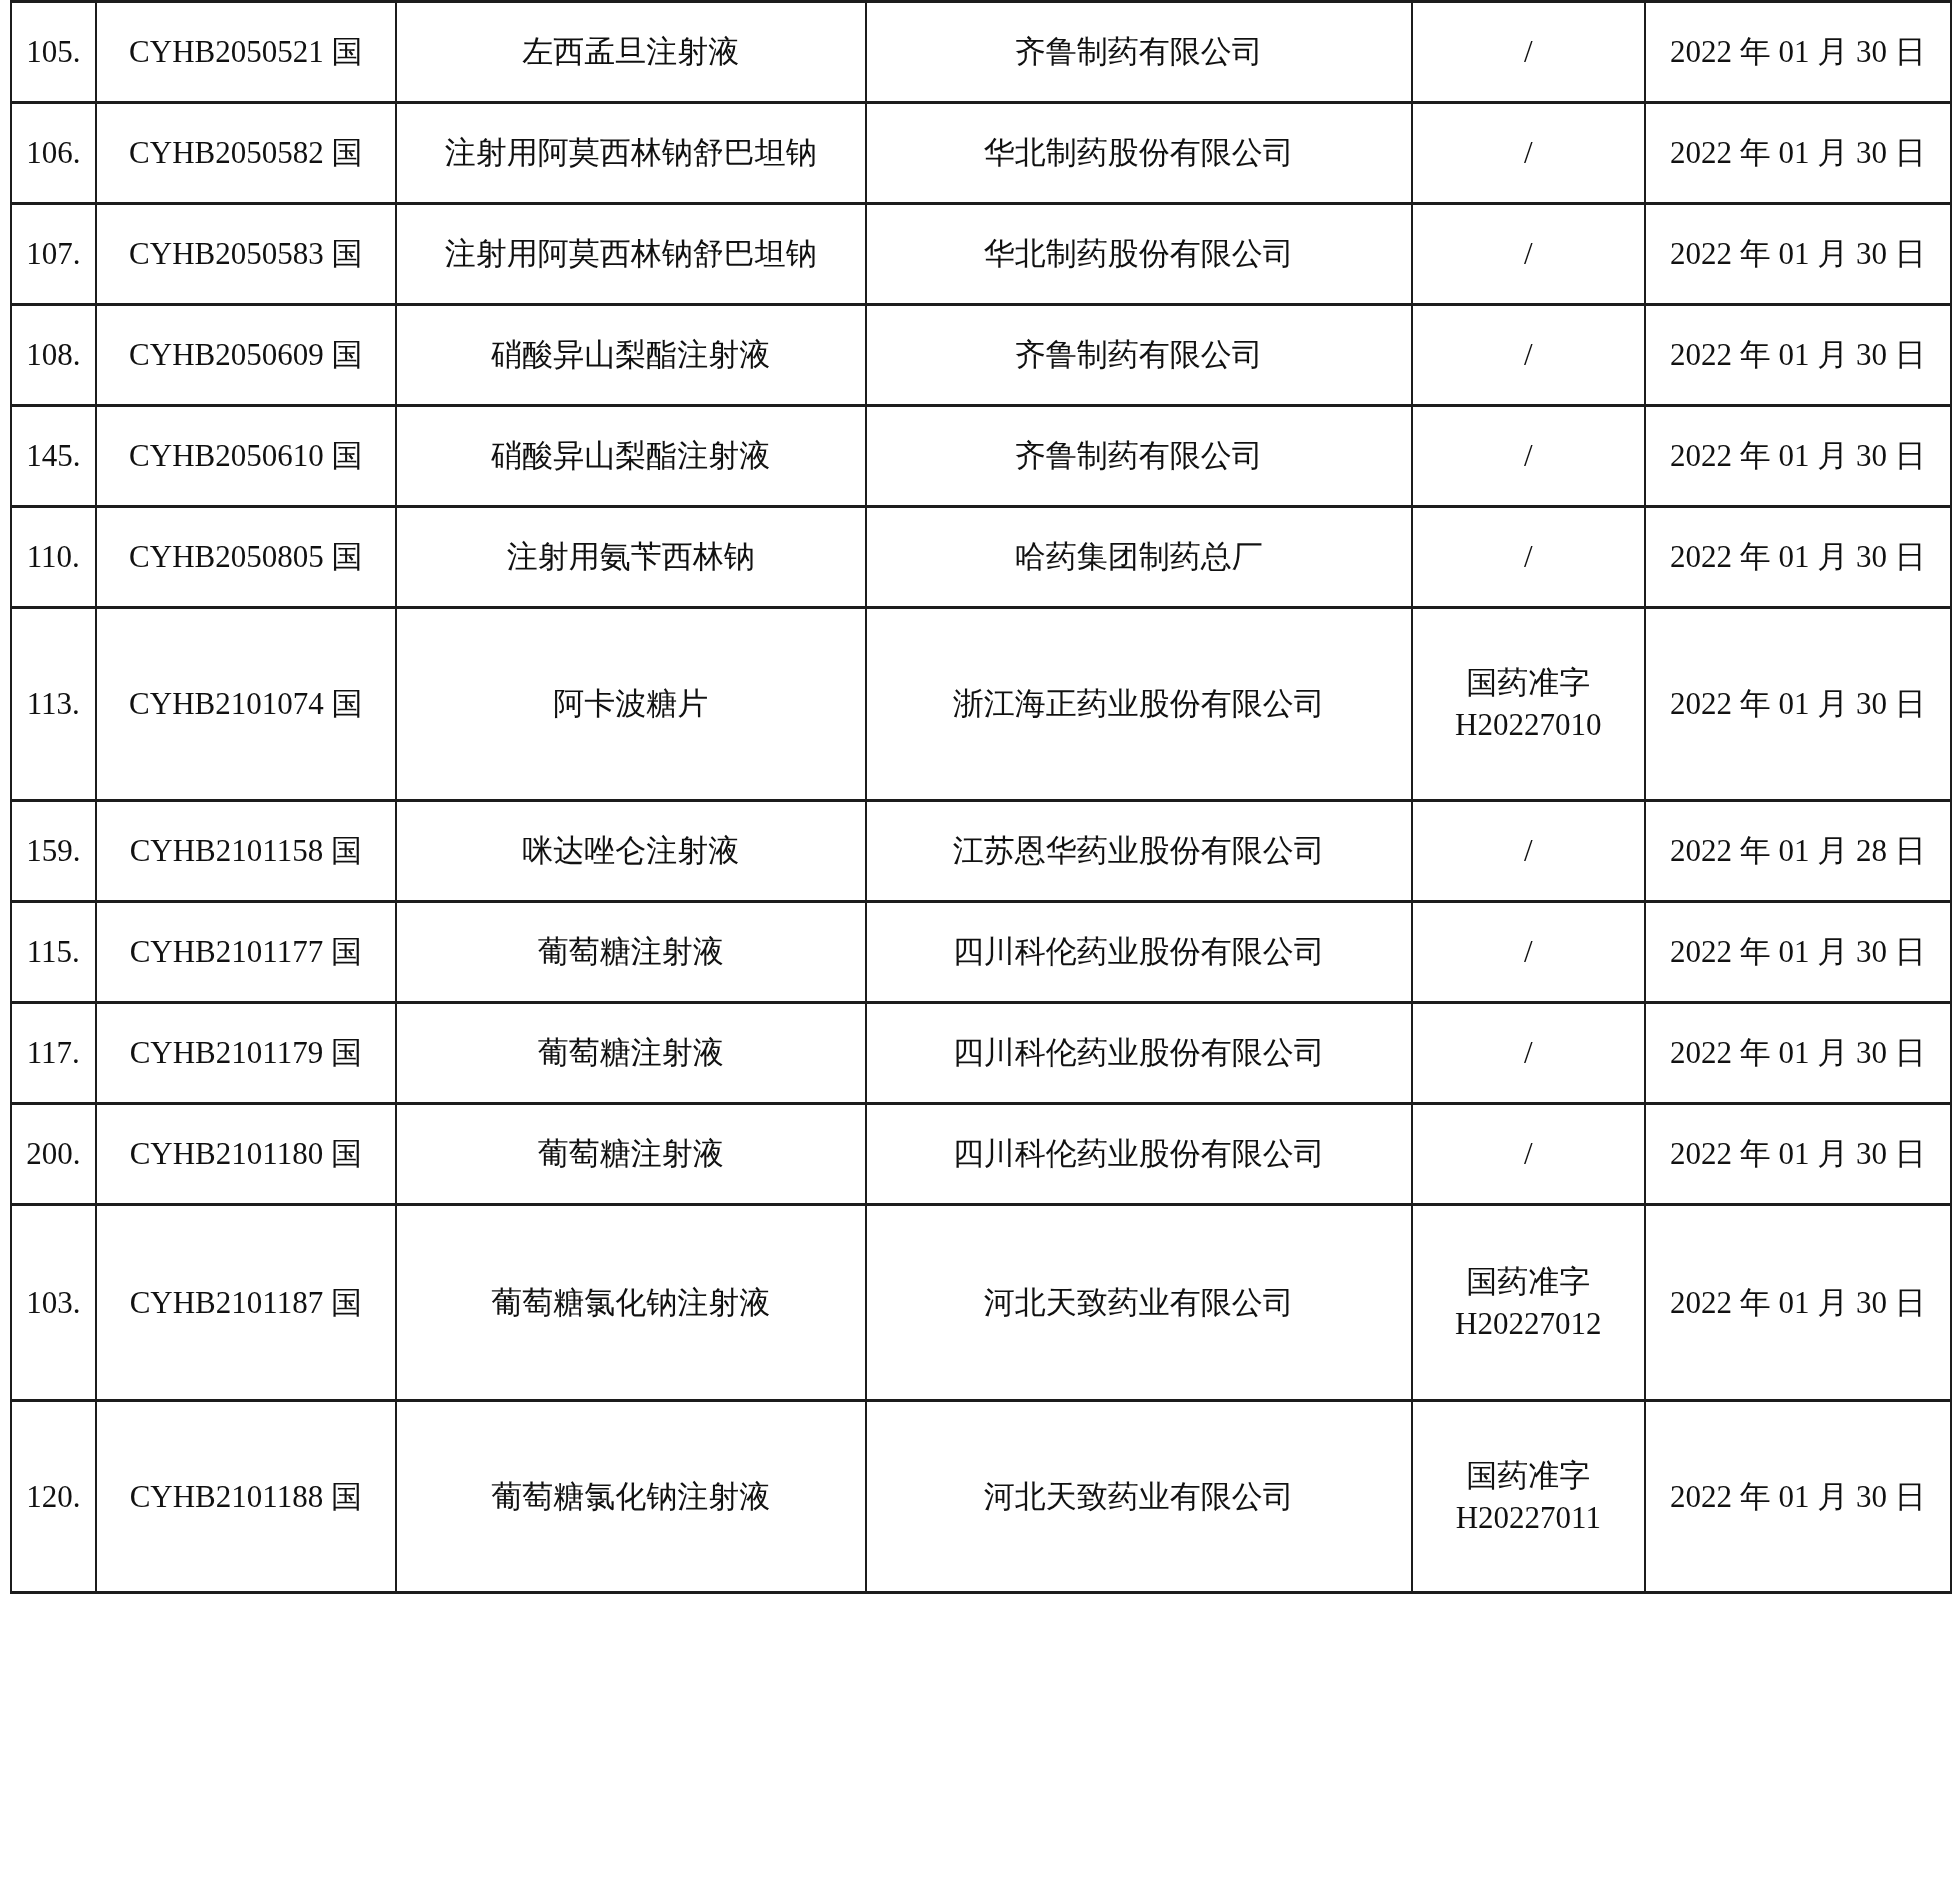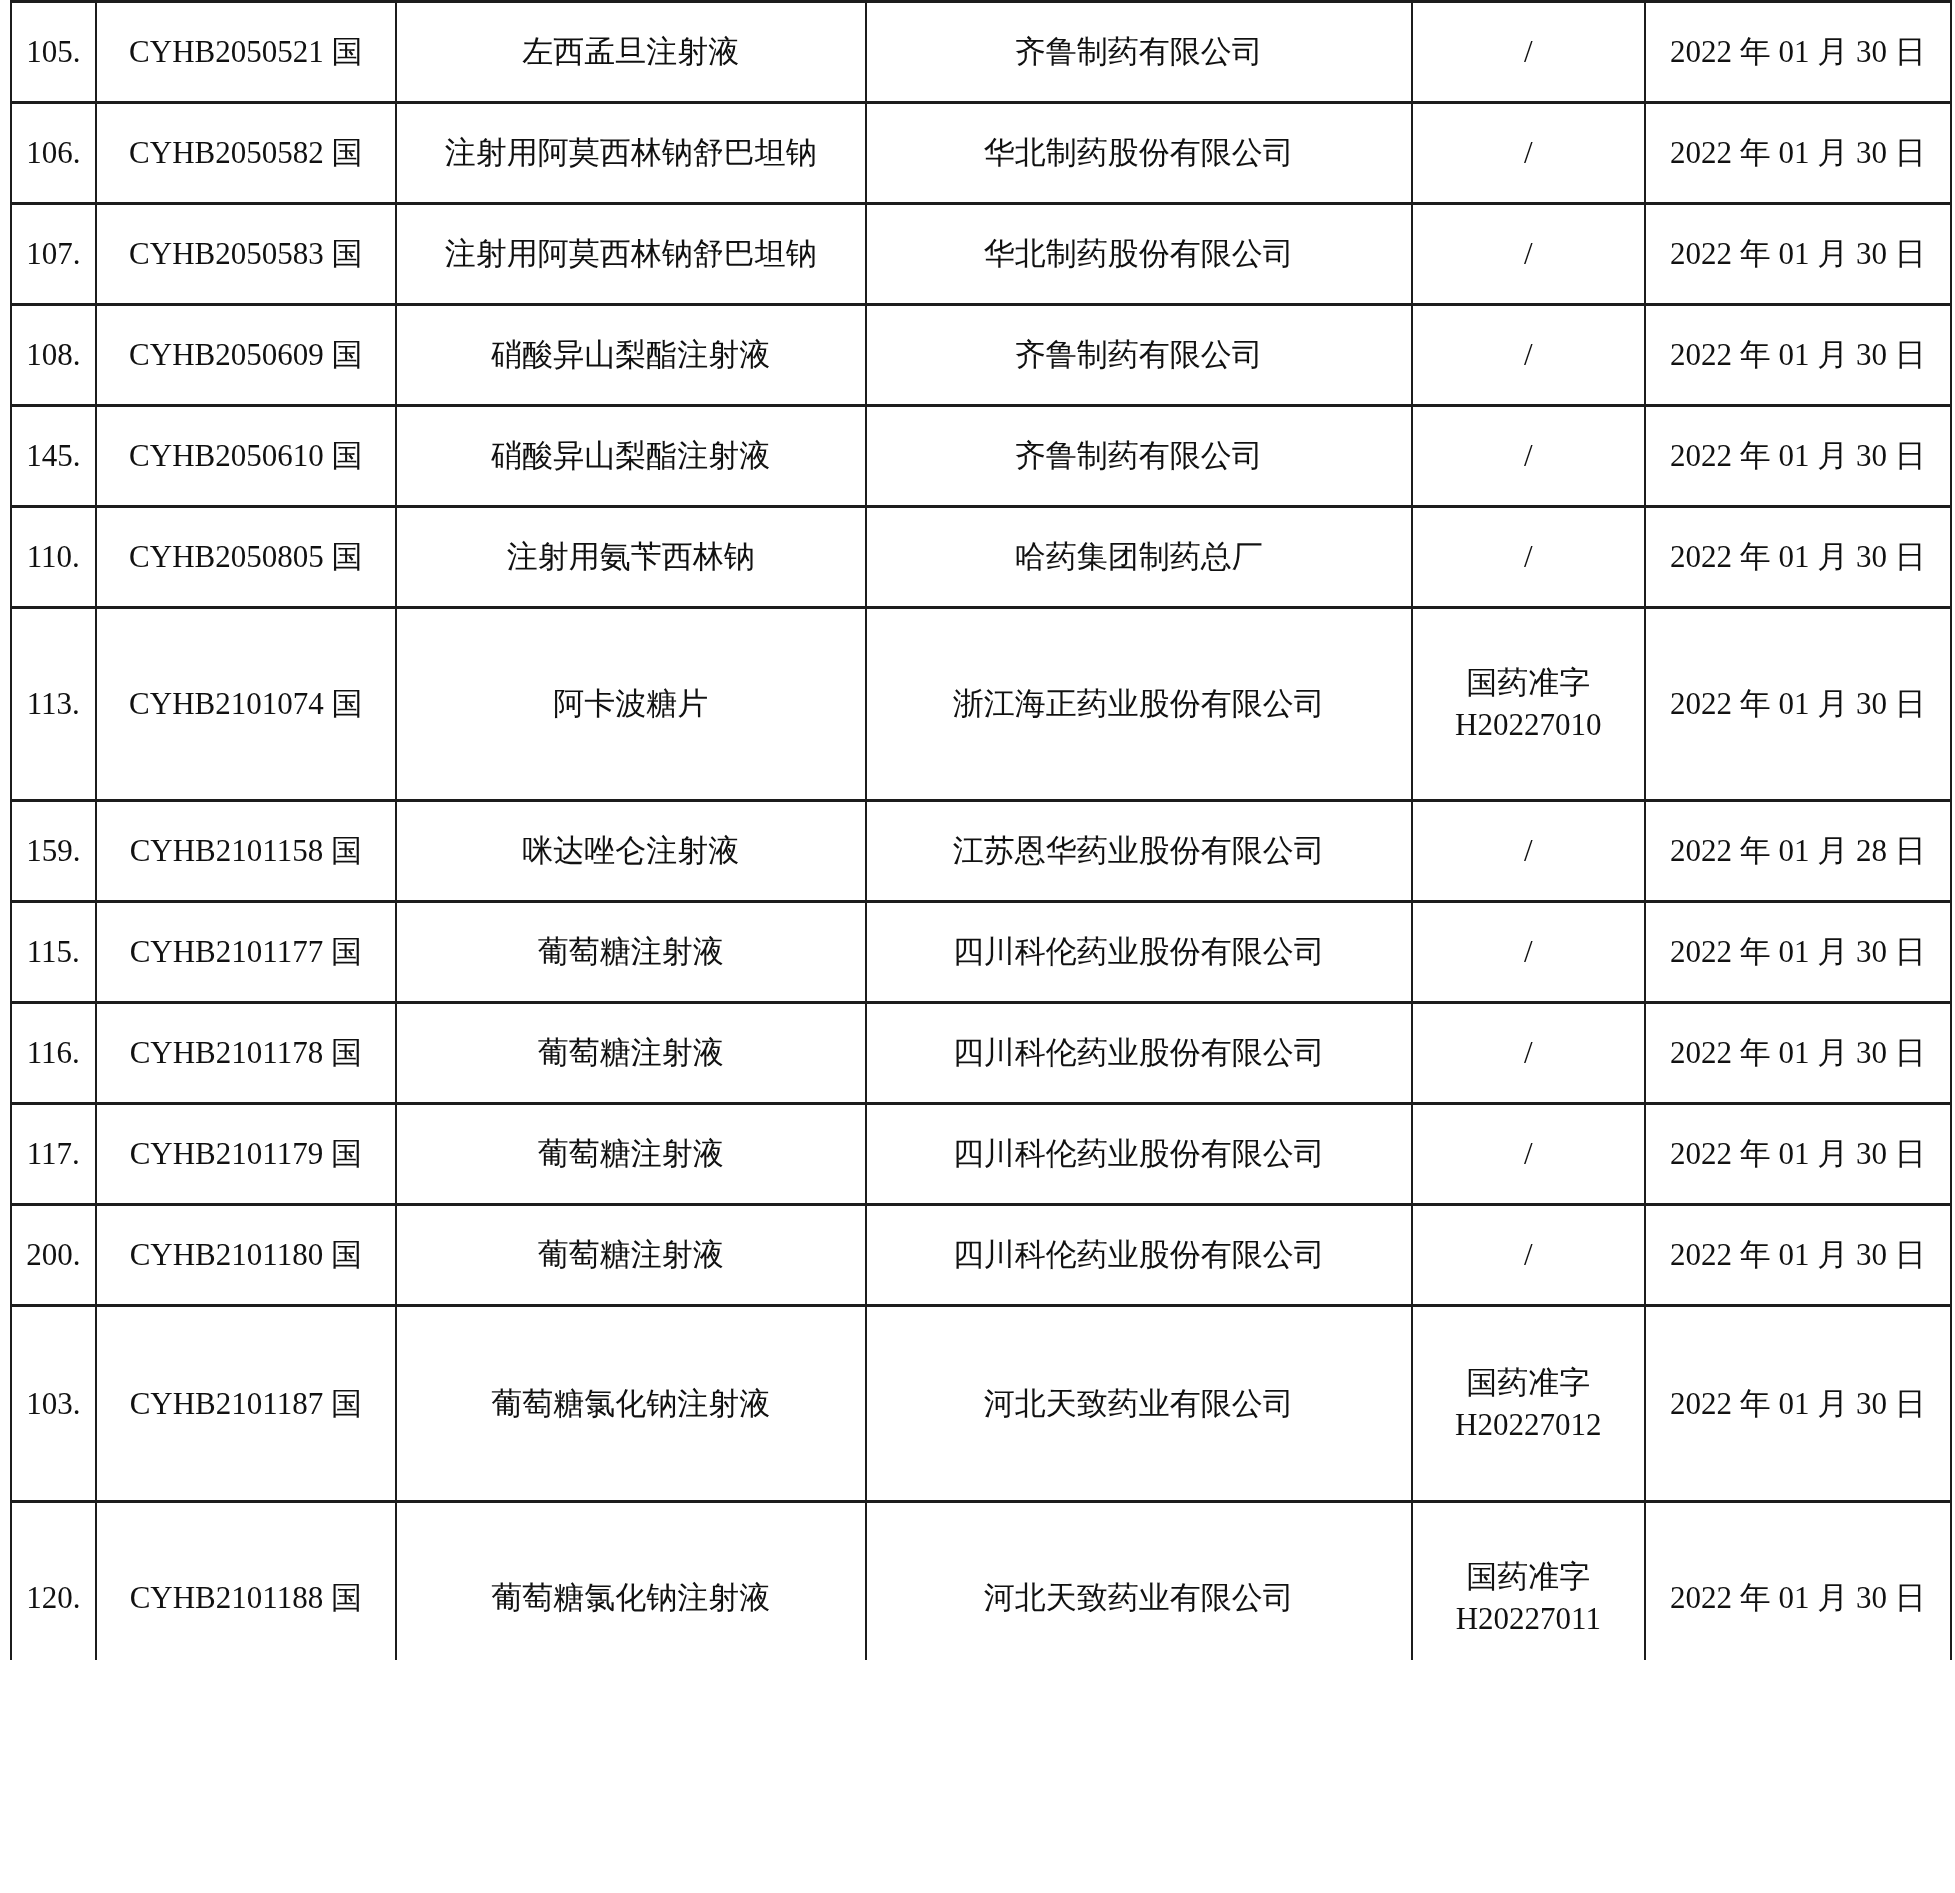--- a/index.html
+++ b/index.html
@@ -136,28 +136,20 @@
       </tr>
       <tr class="h-short">
         <td>115.</td>
         <td>CYHB2101177 国</td>
         <td>葡萄糖注射液</td>
         <td>四川科伦药业股份有限公司</td>
         <td class="c-app">/</td>
         <td>2022 年 01 月 30 日</td>
       </tr>
       <tr class="h-short">
-        <td>116.</td>
-        <td>CYHB2101178 国</td>
-        <td>葡萄糖注射液</td>
-        <td>四川科伦药业股份有限公司</td>
-        <td class="c-app">/</td>
-        <td>2022 年 01 月 30 日</td>
-      </tr>
-      <tr class="h-short">
         <td>117.</td>
         <td>CYHB2101179 国</td>
         <td>葡萄糖注射液</td>
         <td>四川科伦药业股份有限公司</td>
         <td class="c-app">/</td>
         <td>2022 年 01 月 30 日</td>
       </tr>
       <tr class="h-short">
         <td>200.</td>
         <td>CYHB2101180 国</td>

